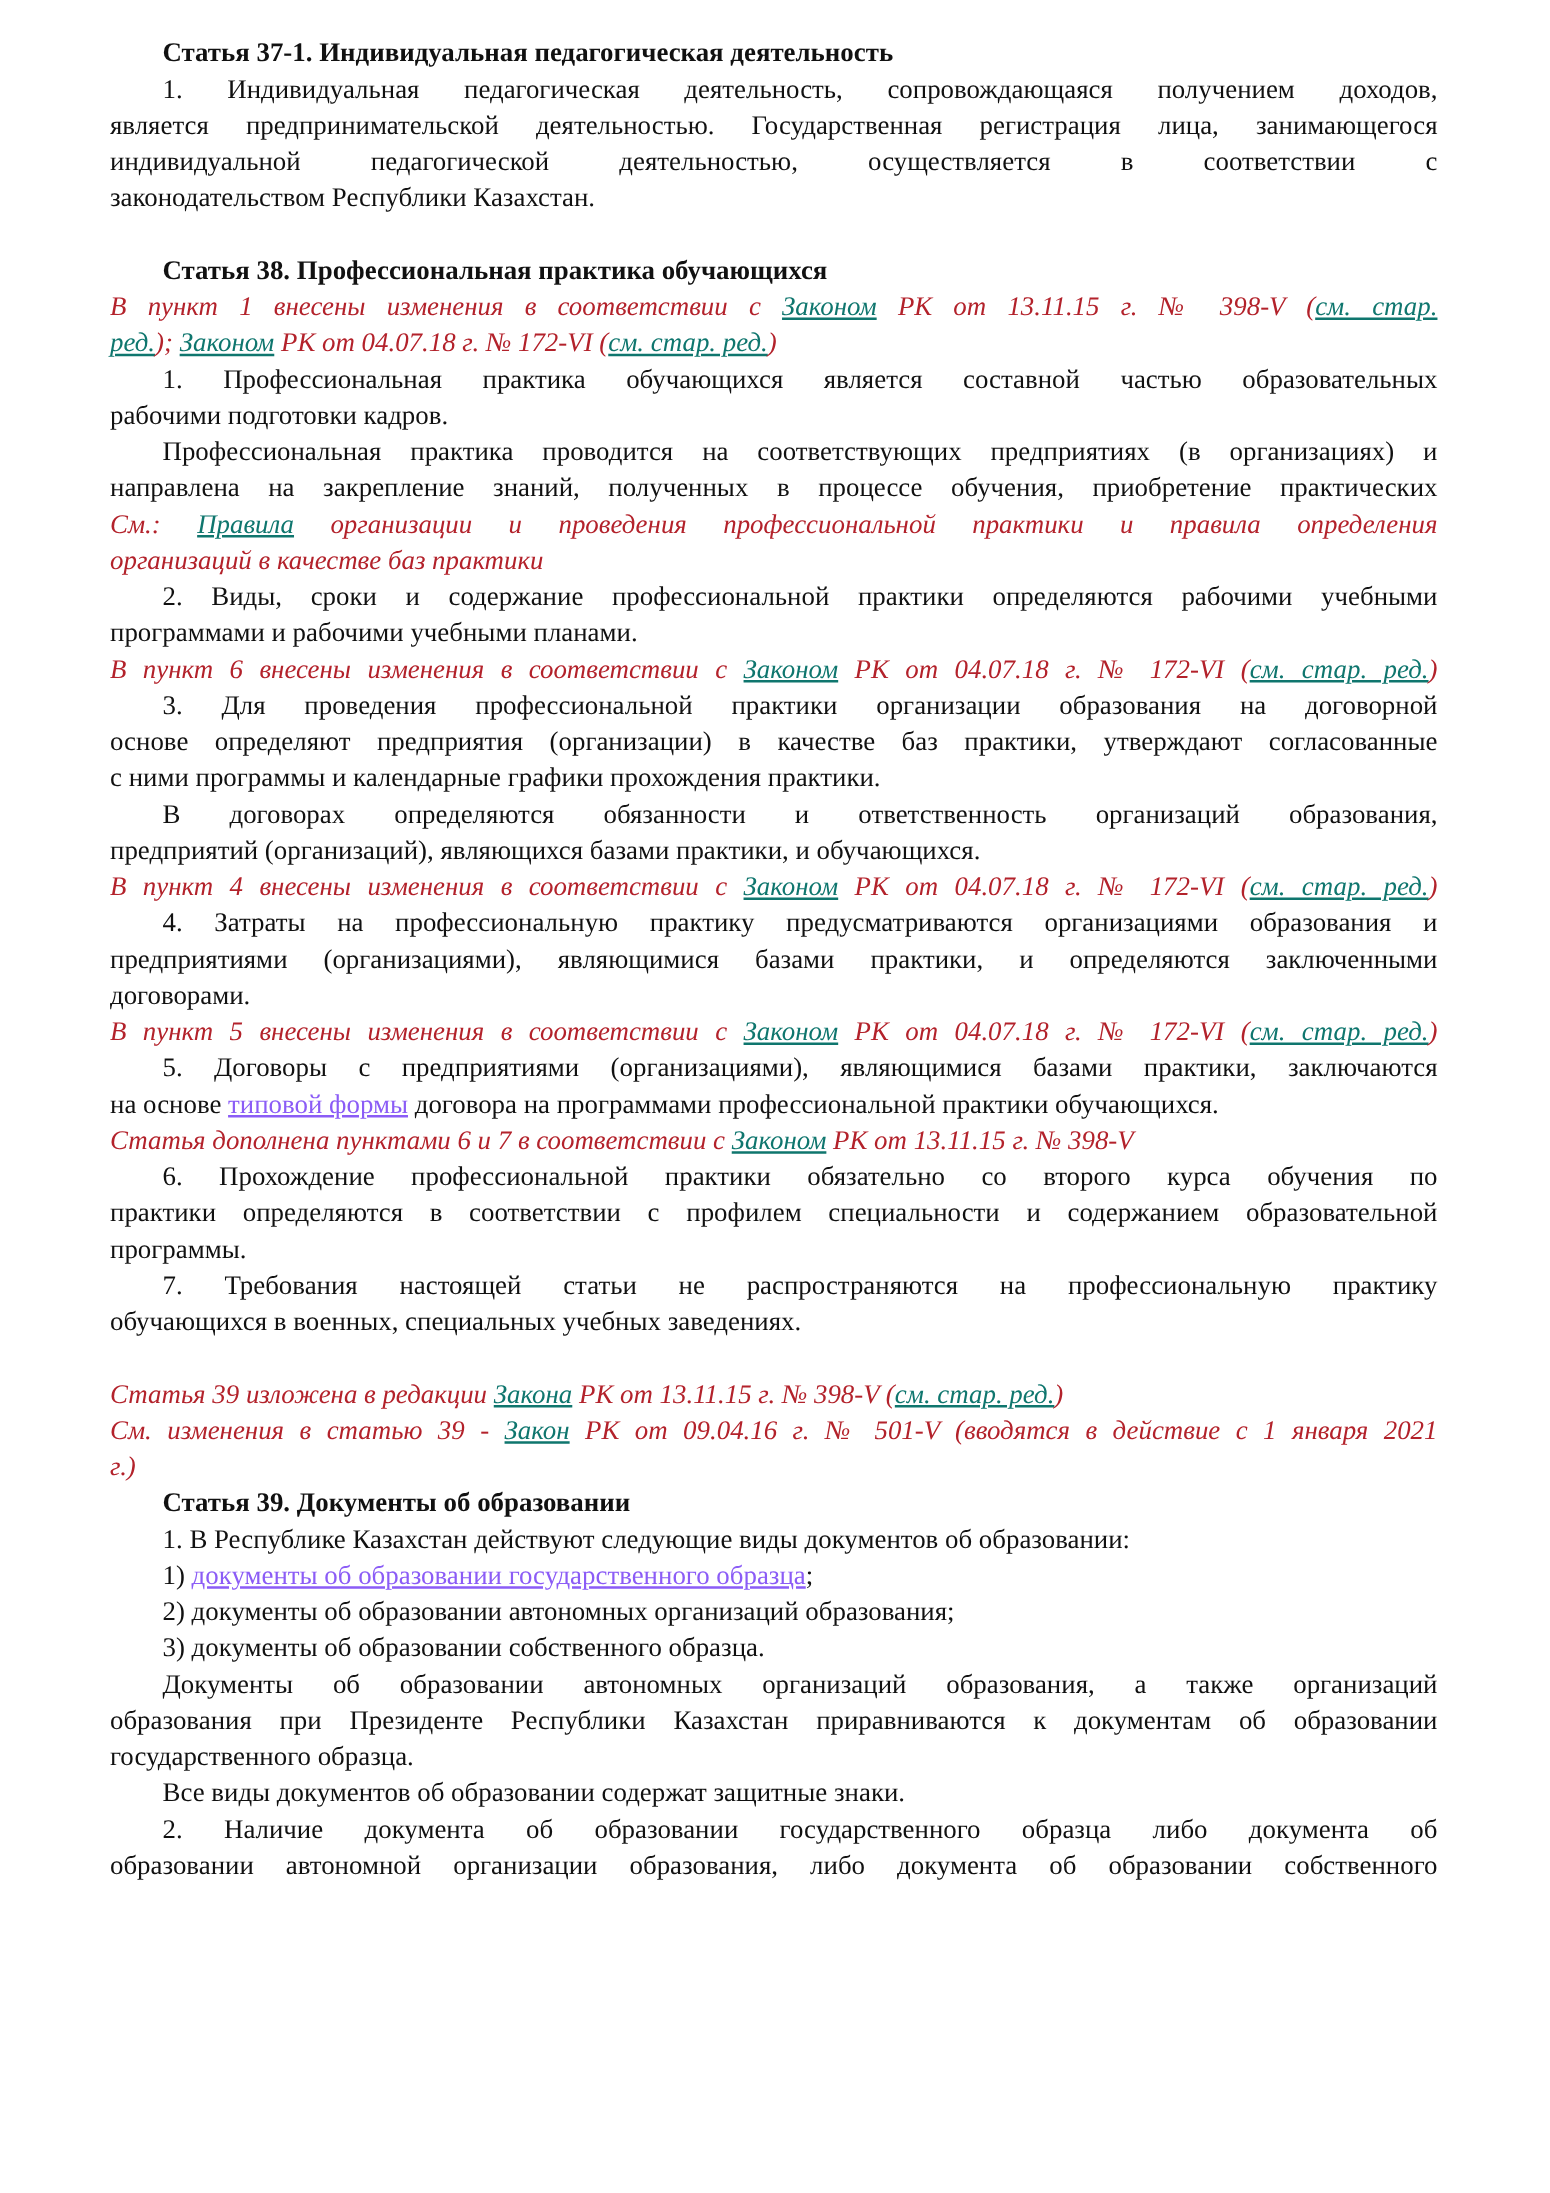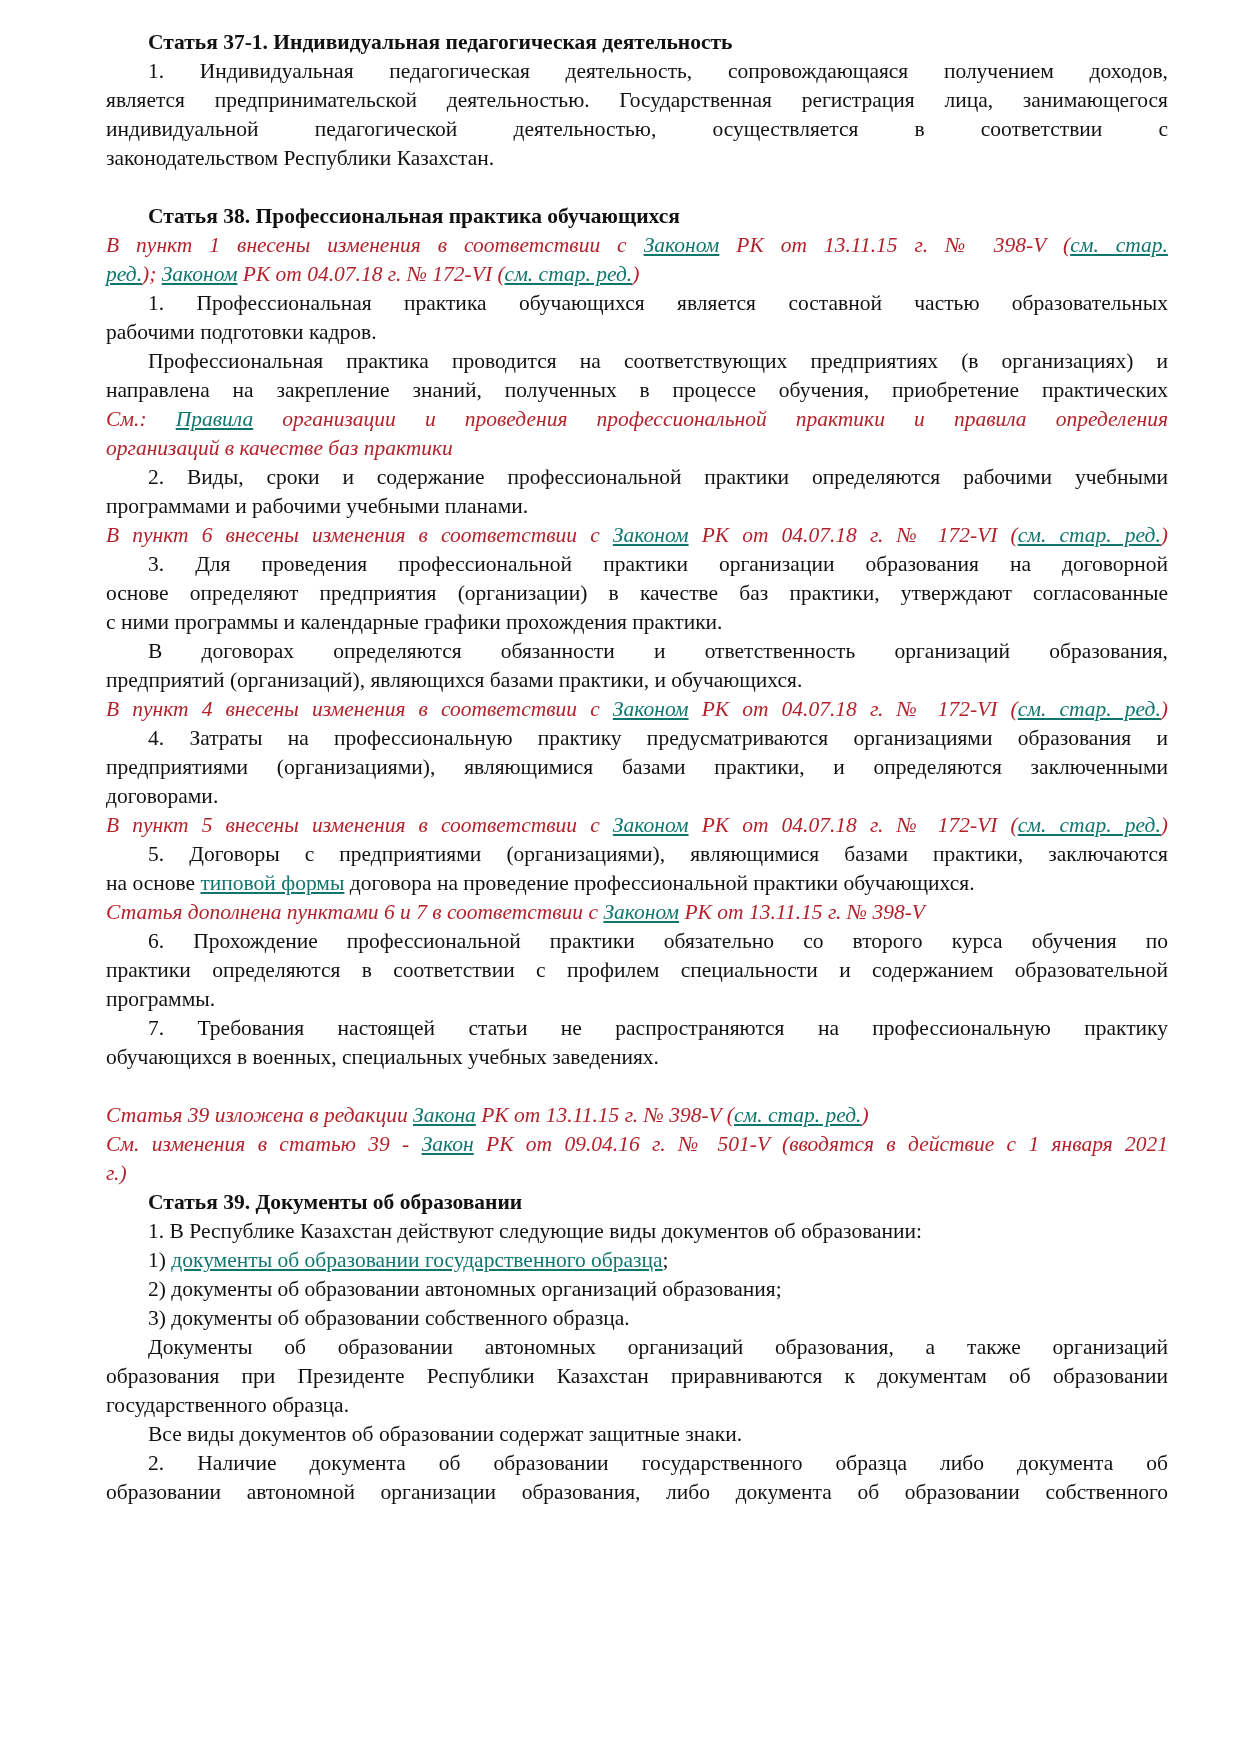--- a/index.html
+++ b/index.html
@@ -1,28 +1,28 @@
 <!DOCTYPE html>
 <html><head>
 <meta charset="utf-8">
 <style>
   html, body { margin: 0; padding: 0; background: #ffffff; }
   body { width: 1240px; height: 1754px; position: relative; overflow: hidden; }
   .page {
-    position: absolute; left: 106px; top: 28px; width: 1062px;
+    position: absolute; left: 88px; top: 28px; width: 1062px;
     font-family: "Liberation Serif", "DejaVu Serif", serif;
     font-size: 21.5px; line-height: 29px; color: #111111;
   }
   .line { display: block; white-space: nowrap; height: 29px; overflow: visible; }
   .j { text-align: justify; text-align-last: justify; white-space: normal; }
   .ind { padding-left: 42px; }
   .h { font-weight: bold; padding-left: 42px; }
   .red { color: #b3222b; font-style: italic; }
   a.lk { color: #0f766e; text-decoration: underline; }
-  a.lk2 { color: #0f766e; text-decoration: underline; font-style: normal; }
+  a.lk2 { color: #8b5cf6; text-decoration: underline; font-style: normal; }
   .blank { height: 29px; }
 </style>
 </head>
 <body>
 
 <div class="page">
 
   <section>
     <div class="line h">Статья 37-1. Индивидуальная педагогическая деятельность</div>
     <div class="line j ind">1. Индивидуальная педагогическая деятельность, сопровождающаяся получением доходов,</div>
@@ -62,21 +62,21 @@
 
     <div class="line j red"><span>В пункт 4 внесены изменения в соответствии с </span><a class="lk">Законом</a><span> РК от 04.07.18 г. № 172-VI (</span><a class="lk">см. стар. ред.</a><span>)</span></div>
 
     <div class="line j ind">4. Затраты на профессиональную практику предусматриваются организациями образования и</div>
     <div class="line j">предприятиями (организациями), являющимися базами практики, и определяются заключенными</div>
     <div class="line">договорами.</div>
 
     <div class="line j red"><span>В пункт 5 внесены изменения в соответствии с </span><a class="lk">Законом</a><span> РК от 04.07.18 г. № 172-VI (</span><a class="lk">см. стар. ред.</a><span>)</span></div>
 
     <div class="line j ind">5. Договоры с предприятиями (организациями), являющимися базами практики, заключаются</div>
-    <div class="line"><span>на основе </span><a class="lk2">типовой формы</a><span> договора на проведение профессиональной практики обучающихся.</span></div>
+    <div class="line"><span>на основе </span><a class="lk2">типовой формы</a><span> договора на программами профессиональной практики обучающихся.</span></div>
 
     <div class="line red"><span>Статья дополнена пунктами 6 и 7 в соответствии с </span><a class="lk">Законом</a><span> РК от 13.11.15 г. № 398-V</span></div>
 
     <div class="line j ind">6. Прохождение профессиональной практики обязательно со второго курса обучения по</div>
     <div class="line j">практики определяются в соответствии с профилем специальности и содержанием образовательной</div>
     <div class="line">программы.</div>
 
     <div class="line j ind">7. Требования настоящей статьи не распространяются на профессиональную практику</div>
     <div class="line">обучающихся в военных, специальных учебных заведениях.</div>
   </section>

